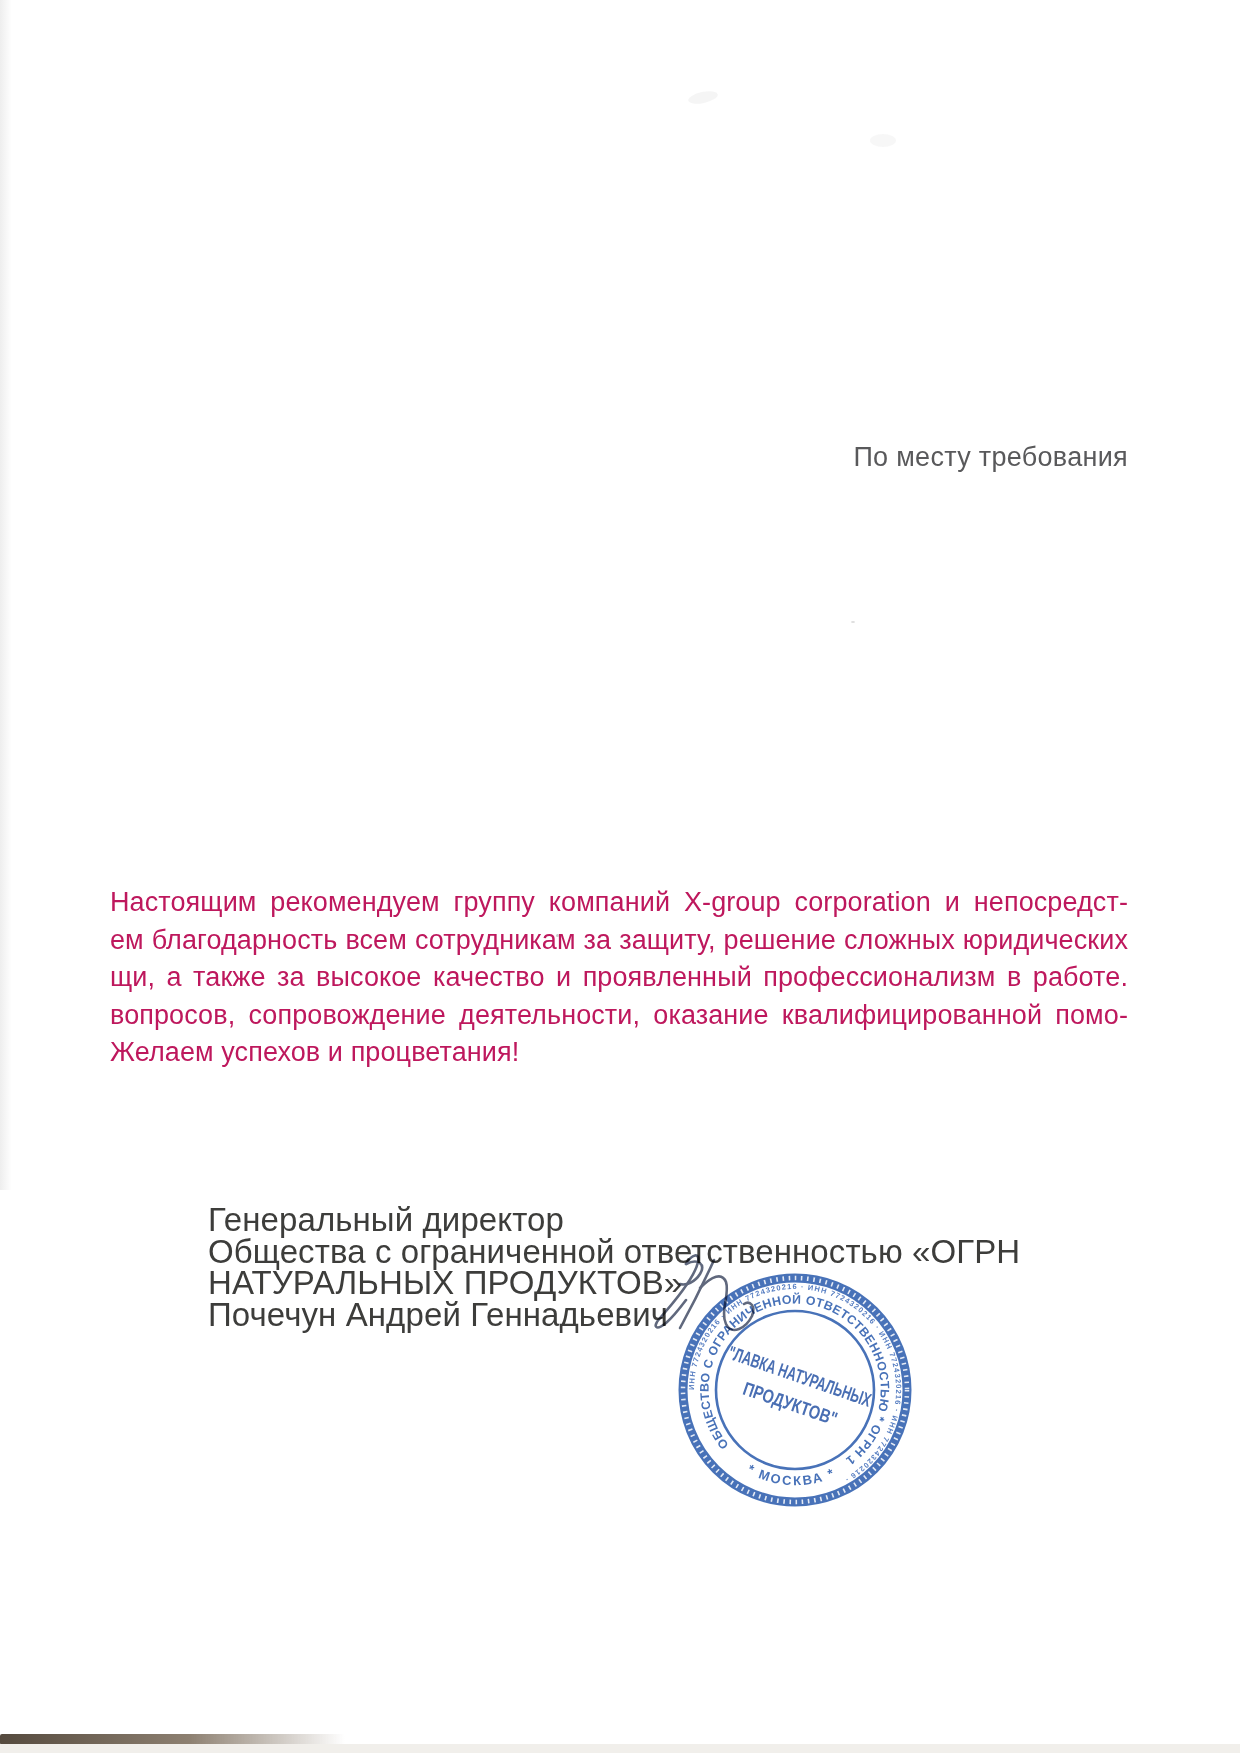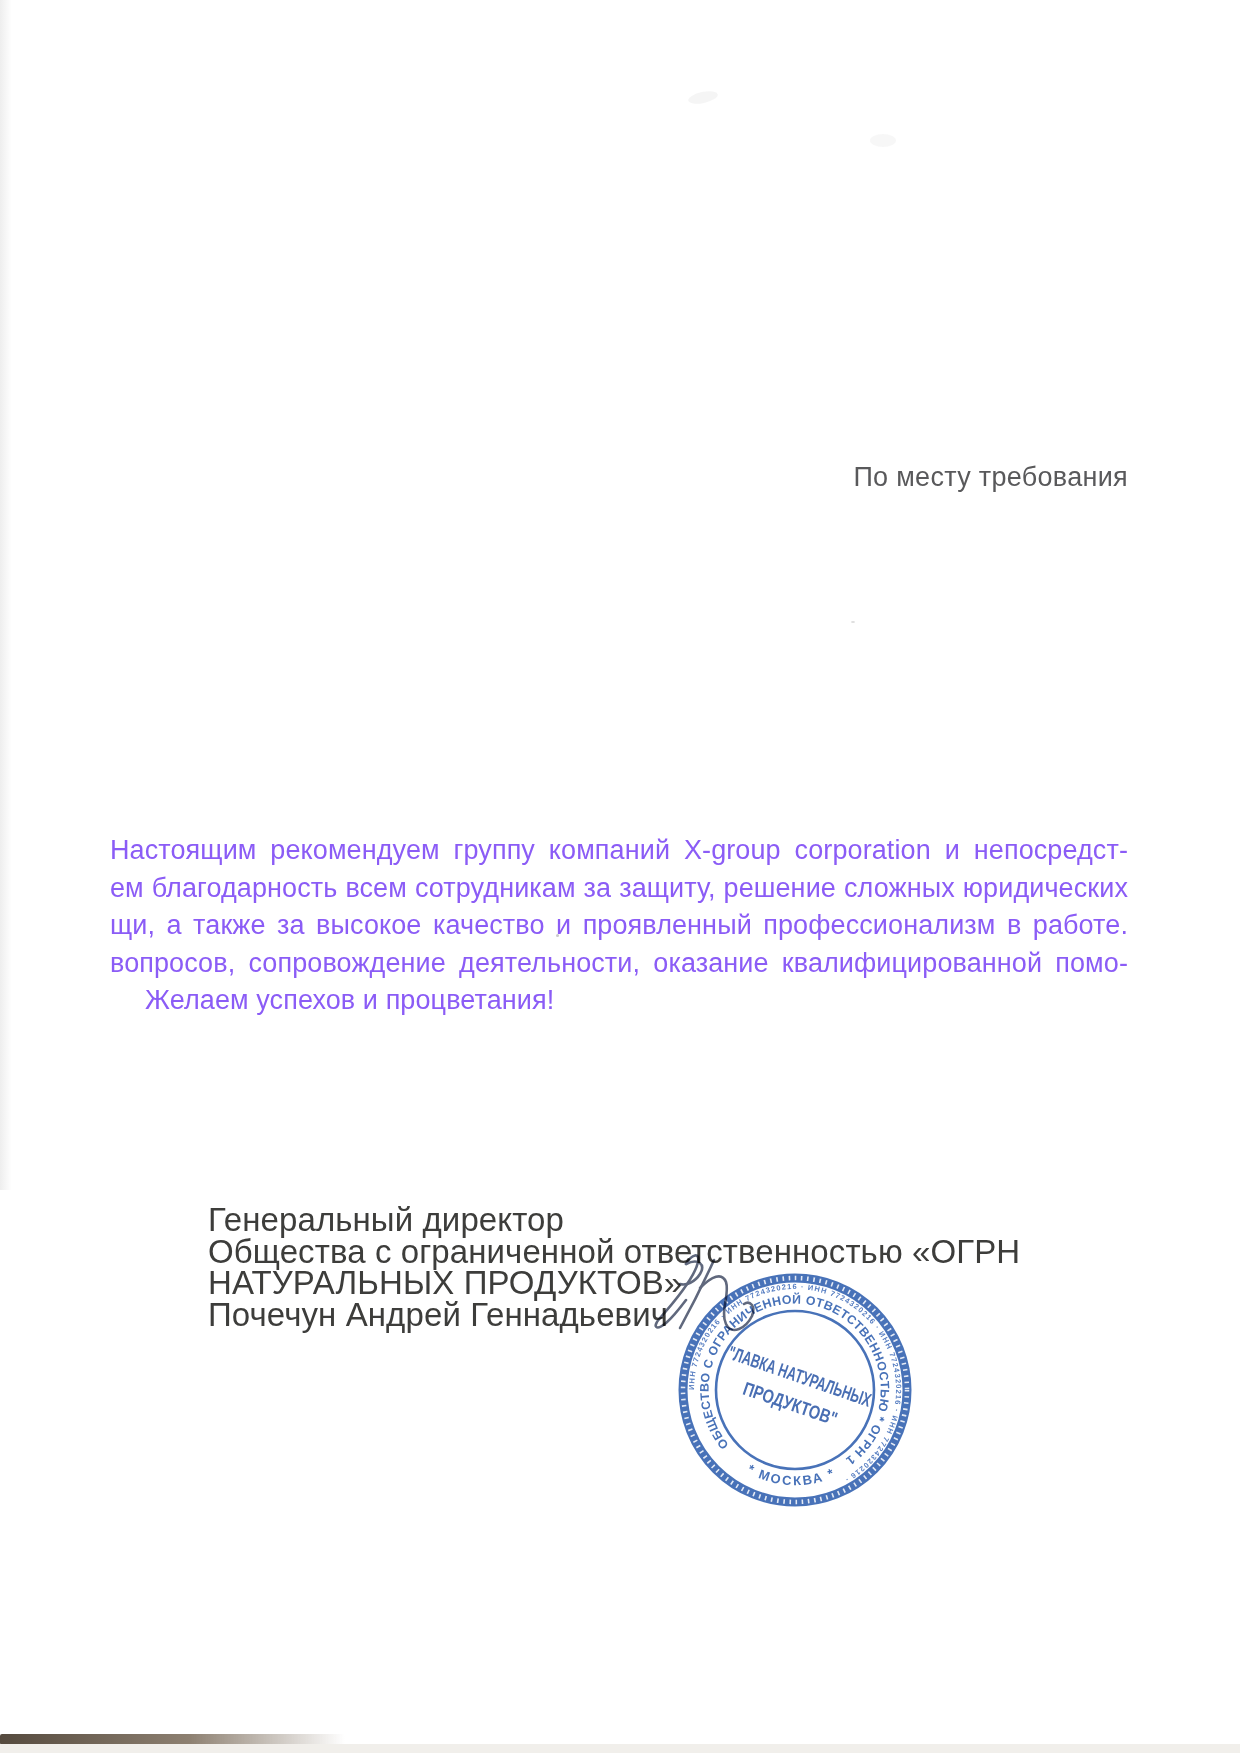--- a/index.html
+++ b/index.html
@@ -8,41 +8,40 @@
     position:relative;
     width:1240px;height:1753px;
     background:#ffffff;
     overflow:hidden;
     font-family:"Liberation Sans", sans-serif;
     color:#3d3d3b;
   }
   
   .header-note{
     position:absolute;
-    top:460px;right:112px;
+    top:440px;right:112px;
     font-size:27px;line-height:34px;
     letter-spacing:.3px;
     color:#59595b;
   }
   .body-paragraph{
     position:absolute;
-    top:832px;left:110px;width:1018px;
+    top:884px;left:110px;width:1018px;
     font-size:27px;line-height:37.5px;
     letter-spacing:.1px;
-    color:#8b5cf6;
+    color:#be185d;
   }
   .body-line{
     text-align:justify;
     text-align-last:justify;
     white-space:normal;
   }
   .body-line.last{
     text-align:left;
     text-align-last:left;
-    margin-left:35px;
   }
   .signature-block{
     position:absolute;
     top:1204px;right:112px;
     width:920px;
     font-size:33px;line-height:31.5px;
     letter-spacing:.1px;
     color:#3d3d3b;
   }
   

